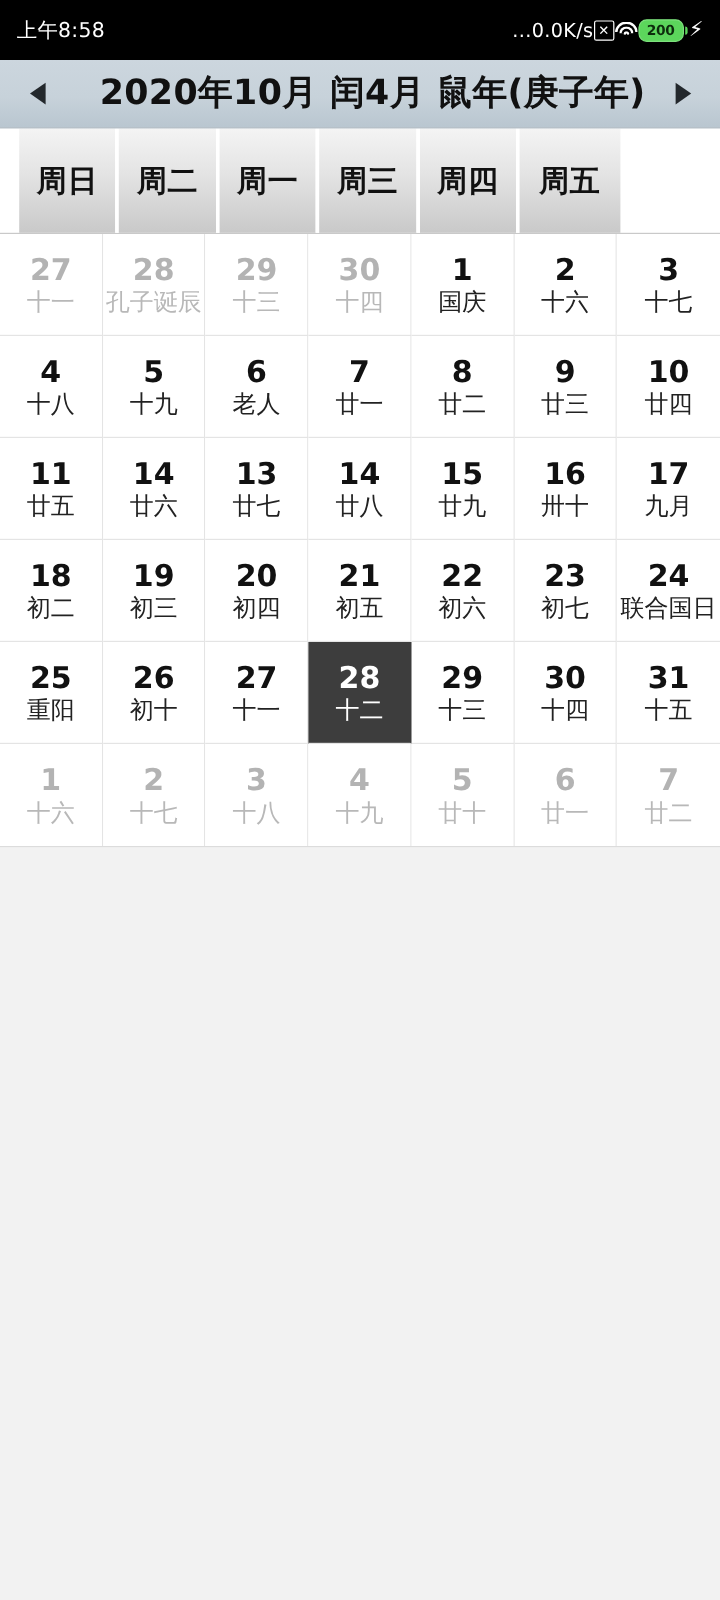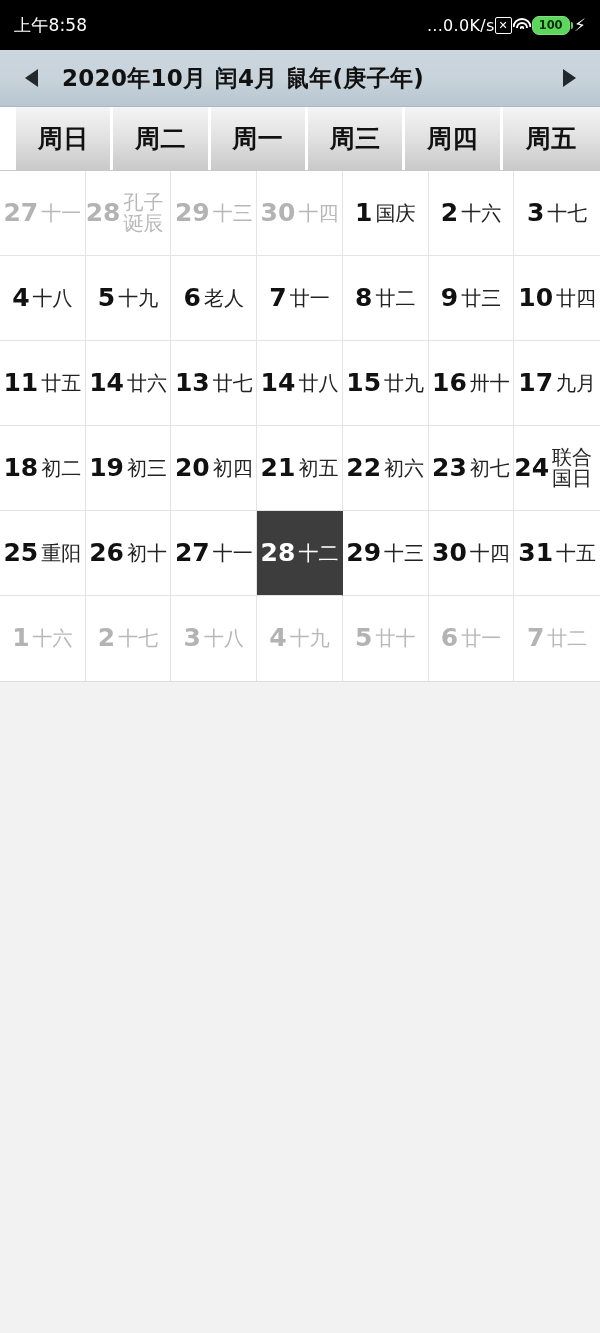--- a/index.html
+++ b/index.html
@@ -60,29 +60,29 @@
     position:relative;
   }
   .nav-arrow{
     width:62px;display:flex;align-items:center;justify-content:center;
     cursor:pointer;
   }
   .tri{ width:0;height:0;border-top:9px solid transparent;border-bottom:9px solid transparent; }
   .tri-l{ border-right:13px solid #23282c; }
   .tri-r{ border-left:13px solid #23282c; }
   .header-title{
-    flex:1;text-align:left;
-    font-size:23px;font-weight:bold;color:#111;
+    flex:1;text-align:right;
+    font-size:29px;font-weight:bold;color:#111;
     letter-spacing:.3px;
   }
 
   
   .weekdays{
-    display:grid;grid-template-columns:repeat(6,1fr);
-    height:64px;background:#fff;
+    display:grid;grid-template-columns:repeat(7,1fr);
+    height:88px;background:#fff;
     border-bottom:1px solid #c9c9c9;
     padding-left:16px;
   }
   .wd{
     background:linear-gradient(180deg,#f4f4f4 0%,#e3e3e3 45%,#c9c9c9 100%);
     display:flex;align-items:center;justify-content:center;
     font-size:25px;font-weight:bold;color:#111;
     border-right:3px solid #fff;
     letter-spacing:.5px;
   }
@@ -91,21 +91,21 @@
   
   .grid{
     display:grid;grid-template-columns:repeat(7,1fr);
     grid-template-rows:repeat(6,85px);
     background:#fff;
     border-bottom:1px solid #dcdcdc;
   }
   .cell{
     border-right:1px solid #e4e4e4;
     border-bottom:1px solid #e4e4e4;
-    display:flex;flex-direction:row;
+    display:flex;flex-direction:column;
     align-items:center;justify-content:center;
     gap:3px;
     background:#fff;
     cursor:pointer;
   }
   .cell:nth-child(7n){ border-right:none; }
   .grid > .cell:nth-last-child(-n+7){ border-bottom:none; }
   .d-num{ font-size:25px;font-weight:bold;color:#111;line-height:1.05; }
   .d-sub{ font-size:20px;color:#222;line-height:1.05; }
   .cell.other .d-num{ color:#b3b3b3; font-weight:bold;}
@@ -122,21 +122,21 @@
   <span class="status-time">上午8:58</span>
   <div class="status-right">
     <span class="net-speed">...0.0K/s</span>
     <span class="icon-xbox">✕</span>
     <span class="icon-wifi">
         <i class="w1"></i>
         <i class="w2"></i>
         <i class="w3"></i>
       </span>
     <span class="battery">
-      <span class="battery-body">100</span>
+      <span class="battery-body">200</span>
       <span class="battery-tip"></span>
     </span>
     <span class="bolt">⚡</span>
   </div>
 </div>
 
 <div class="header">
   <div class="nav-arrow">
     <span class="tri tri-l"></span>
   </div>

